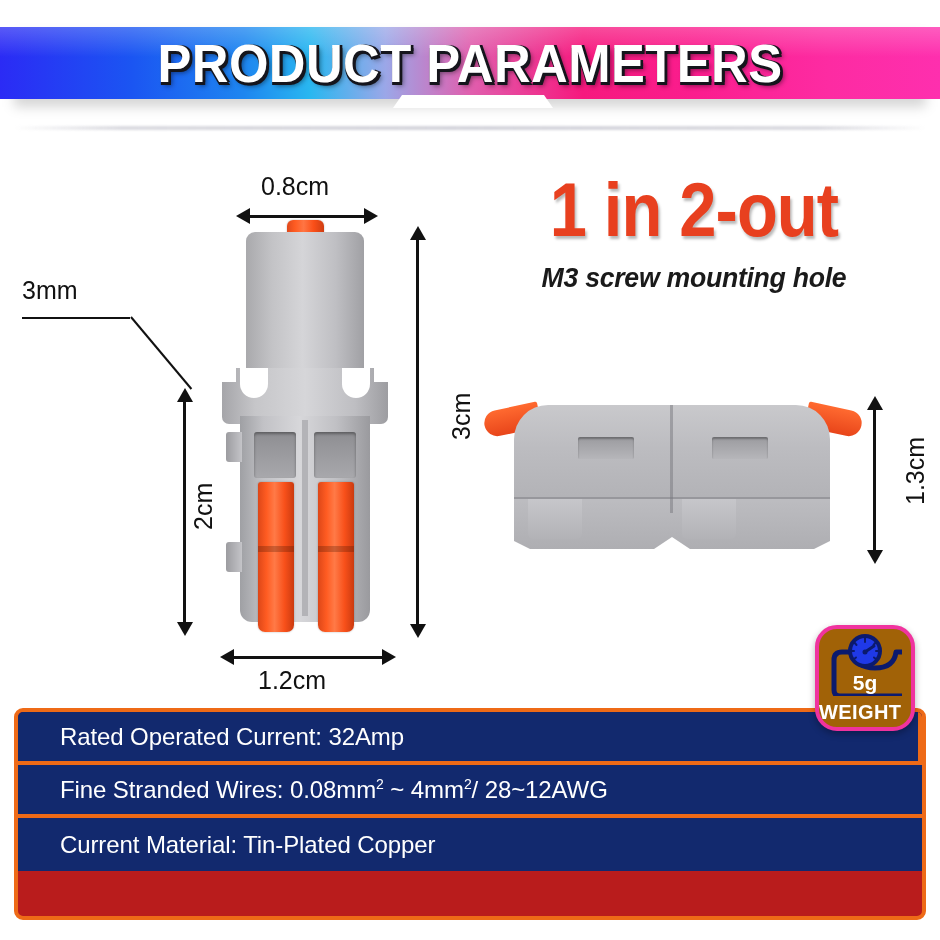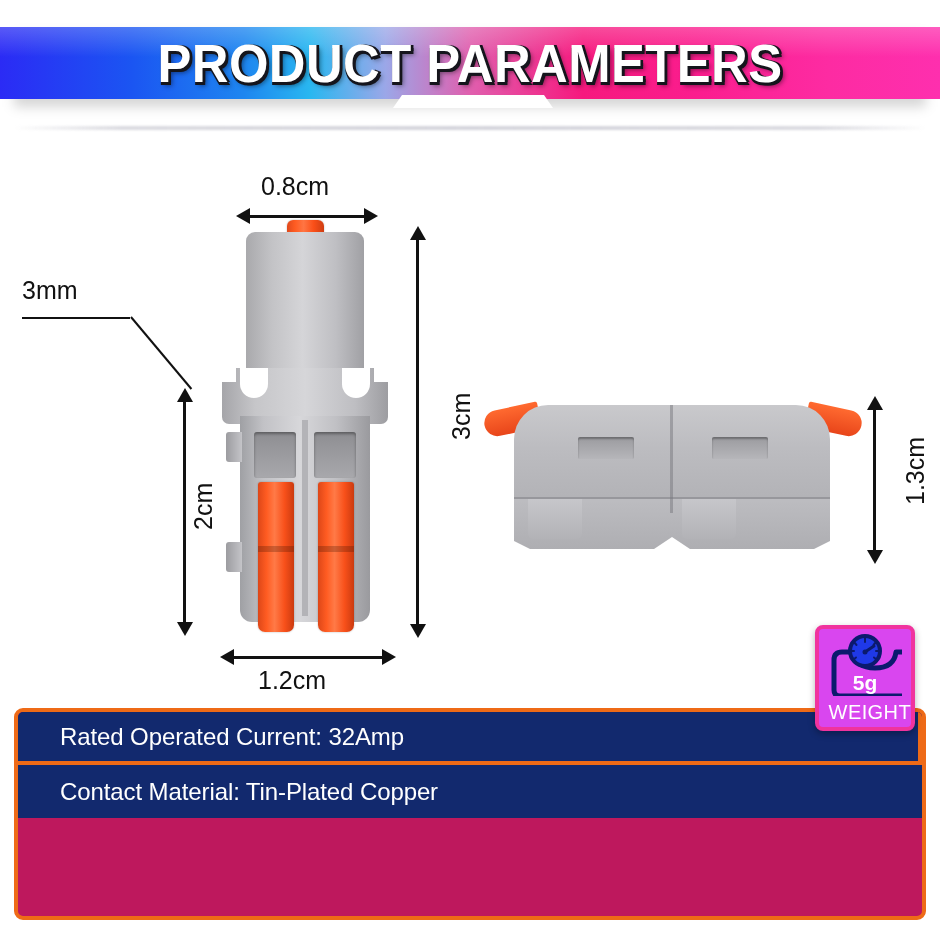--- a/index.html
+++ b/index.html
@@ -384,23 +384,23 @@
     transform-origin: top center;
   }
 
   
   .weight-badge {
     position: absolute;
     left: 815px;
     top: 625px;
     width: 92px;
     height: 98px;
-    background: #d946ef;
+    background: #a16207;
     border: 4px solid #f0339e;
-    border-radius: 8px;
+    border-radius: 22px;
     box-shadow: 0 3px 7px rgba(0,0,0,0.3);
     overflow: hidden;
   }
   .wb-icon {
     position: absolute;
     left: 50%;
     top: 5px;
     transform: translateX(-50%);
     width: 74px;
     height: 62px;
@@ -414,37 +414,37 @@
     font-size: 21px;
     font-weight: bold;
     color: #ffffff;
     line-height: 1;
   }
   .wb-word {
     position: absolute;
     left: 0;
     bottom: 3px;
     width: 92px;
-    text-align: right;
+    text-align: left;
     font-size: 20px;
-    font-weight: normal;
+    font-weight: bold;
     color: #ffffff;
     letter-spacing: 0.4px;
   }
 
   
   .spec-table {
     position: absolute;
     left: 14px;
     top: 708px;
     width: 912px;
     height: 212px;
     border: 4px solid #ee6a17;
     border-radius: 9px;
-    background: #be185d;
+    background: #b91c1c;
     box-sizing: border-box;
     overflow: hidden;
   }
   .spec-row {
     display: flex;
     width: 100%;
     height: 53px;
     border-bottom: 4px solid #ee6a17;
     box-sizing: border-box;
   }
@@ -475,20 +475,24 @@
   <div class="banner">
     <div class="banner-gloss"></div>
   </div>
   <div class="banner-title">PRODUCT PARAMETERS</div>
   <div class="banner-notch"></div>
   <div class="banner-underline"></div>
 </div>
 
 <div class="hero">
 
+  <div class="headline">
+    <div class="headline-main">1 in 2-out</div>
+    <div class="headline-sub">M3 screw mounting hole</div>
+  </div>
 
   <div class="front-view">
     <div class="fv-lever-top"></div>
     <div class="fv-top-body"></div>
     <div class="fv-ears"></div>
     <div class="fv-ear-notch left"></div>
     <div class="fv-ear-notch right"></div>
     <div class="fv-ear-cut l"></div>
     <div class="fv-ear-cut r"></div>
     <div class="fv-low-body"></div>
@@ -547,24 +551,29 @@
 
 <div class="spec-table">
 
   <div class="spec-row">
     <div class="spec-cell with-div">
       <span class="spec-text">Rated Operated Current: 32Amp</span>
     </div>
   </div>
 
 
-
   <div class="spec-row">
     <div class="spec-cell full">
-      <span class="spec-text">Contact Material: Tin-Plated Copper</span>
+      <span class="spec-text">Fine Stranded Wires: 0.08mm<sup>2</sup> ~ 4mm<sup>2</sup>/ 28~12AWG</span>
+    </div>
+  </div>
+
+  <div class="spec-row">
+    <div class="spec-cell full">
+      <span class="spec-text">Current Material: Tin-Plated Copper</span>
     </div>
   </div>
 
 </div>
 
 <div class="weight-badge">
   <div class="wb-icon">
     <svg viewBox="0 0 74 62" width="74" height="62" aria-hidden="true">
       <path d="M6 26 q0 -8 8 -8 h12 q2 16 21 16 q19 0 21 -16 h12 q8 0 8 8 v30 q0 6 -6 6 h-70 q-6 0 -6 -6 z" fill="none" stroke="#0b1a6e" stroke-width="5" stroke-linejoin="round"></path>
       <circle cx="37" cy="17" r="15" fill="#1f39e8" stroke="#0b1a6e" stroke-width="4"></circle>

